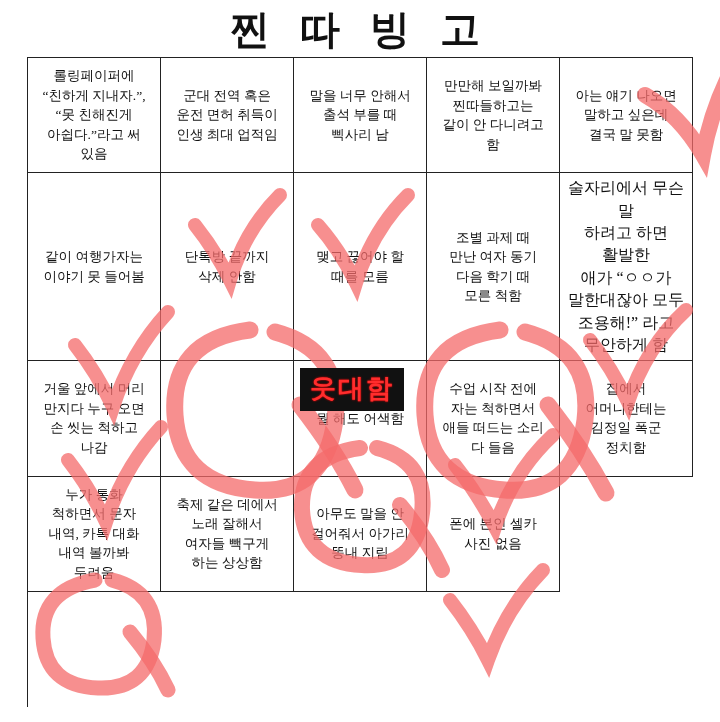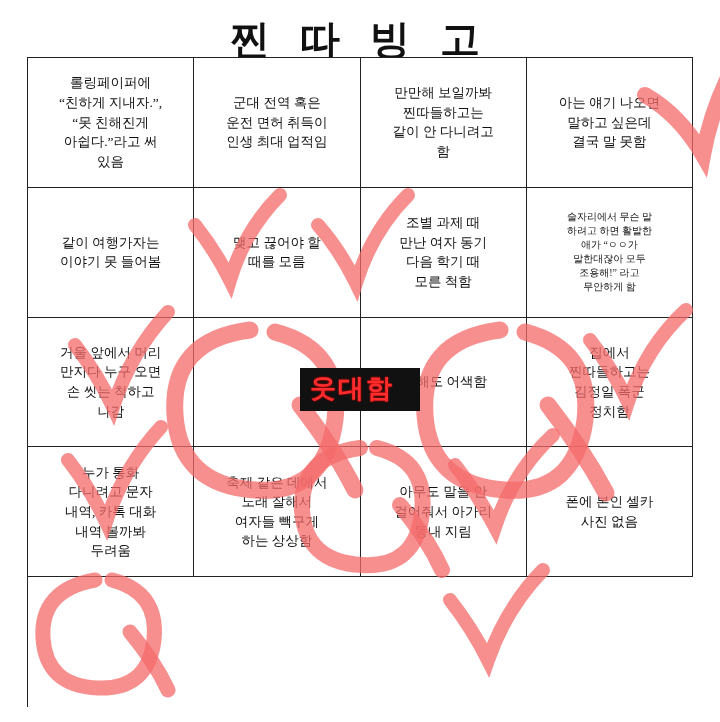--- a/index.html
+++ b/index.html
@@ -19,33 +19,33 @@
     height: 722px;
     position: relative;
   }
   .title {
     text-align: center;
     font-family: "Liberation Serif", serif;
     font-weight: bold;
     font-size: 40px;
     letter-spacing: 10px;
     color: #111111;
-    padding-top: 14px;
+    padding-top: 4px;
     height: 52px;
     line-height: 52px;
     user-select: none;
   }
   .grid {
     position: absolute;
     left: 27px;
     top: 57px;
     width: 666px;
     height: 650px;
     display: grid;
-    grid-template-columns: repeat(4, 1fr);
+    grid-template-columns: repeat(5, 1fr);
     grid-template-rows: repeat(5, 1fr);
     border-left: 1px solid #222;
     border-top: 1px solid #222;
     box-sizing: border-box;
     background: #fff;
   }
   .cell {
     border-right: 1px solid #222;
     border-bottom: 1px solid #222;
     box-sizing: border-box;
@@ -55,21 +55,21 @@
     text-align: center;
     padding: 4px 6px;
     font-family: "Liberation Serif", serif;
     font-size: 13.5px;
     line-height: 1.45;
     color: #111;
     position: relative;
     word-break: keep-all;
   }
   .cell.small {
-    font-size: 10px;
+    font-size: 16px;
     line-height: 1.4;
     justify-content: center;
   }
   .cell-text {
     position: relative;
     z-index: 3;
     white-space: pre-line;
   }
 
   
@@ -84,21 +84,21 @@
 
   
   .label-box {
     position: absolute;
     background: #111111;
     color: #ff2d2d;
     font-family: "Liberation Serif", serif;
     font-weight: bold;
     font-size: 26px;
     letter-spacing: 2px;
-    padding: 3px 26px 5px 10px;
+    padding: 3px 10px 5px 10px;
     text-align: center;
     z-index: 9;
     text-shadow: 0 0 2px #ff0000;
   }
 </style>
 </head>
 <body>
 
 <div class="page">
 
@@ -111,33 +111,42 @@
 “못 친해진게
 아쉽다.”라고 써
 있음</span>
       </div>
       <div class="cell">
         <span class="cell-text">군대 전역 혹은
 운전 면허 취득이
 인생 최대 업적임</span>
       </div>
       <div class="cell">
+        <span class="cell-text">말을 너무 안해서
+출석 부를 때
+삑사리 남</span>
+      </div>
+      <div class="cell">
         <span class="cell-text">만만해 보일까봐
 찐따들하고는
 같이 안 다니려고
 함</span>
       </div>
       <div class="cell">
         <span class="cell-text">아는 얘기 나오면
 말하고 싶은데
 결국 말 못함</span>
       </div>
       <div class="cell">
         <span class="cell-text">같이 여행가자는
 이야기 못 들어봄</span>
+      </div>
+      <div class="cell">
+        <span class="cell-text">단톡방 끝까지
+삭제 안함</span>
       </div>
       <div class="cell">
         <span class="cell-text">맺고 끊어야 할
 때를 모름</span>
       </div>
       <div class="cell">
         <span class="cell-text">조별 과제 때
 만난 여자 동기
 다음 학기 때
 모른 척함</span>
@@ -156,28 +165,34 @@
 손 씻는 척하고
 나감</span>
       </div>
       <div class="cell">
         <span class="cell-text"></span>
       </div>
       <div class="cell">
         <span class="cell-text">뭘 해도 어색함</span>
       </div>
       <div class="cell">
+        <span class="cell-text">수업 시작 전에
+자는 척하면서
+애들 떠드는 소리
+다 들음</span>
+      </div>
+      <div class="cell">
         <span class="cell-text">집에서
-찐따들하고는
+어머니한테는
 김정일 폭군
 정치함</span>
       </div>
       <div class="cell">
         <span class="cell-text">누가 통화
-다니려고 문자
+척하면서 문자
 내역, 카톡 대화
 내역 볼까봐
 두려움</span>
       </div>
       <div class="cell">
         <span class="cell-text">축제 같은 데에서
 노래 잘해서
 여자들 빽구게
 하는 상상함</span>
       </div>

